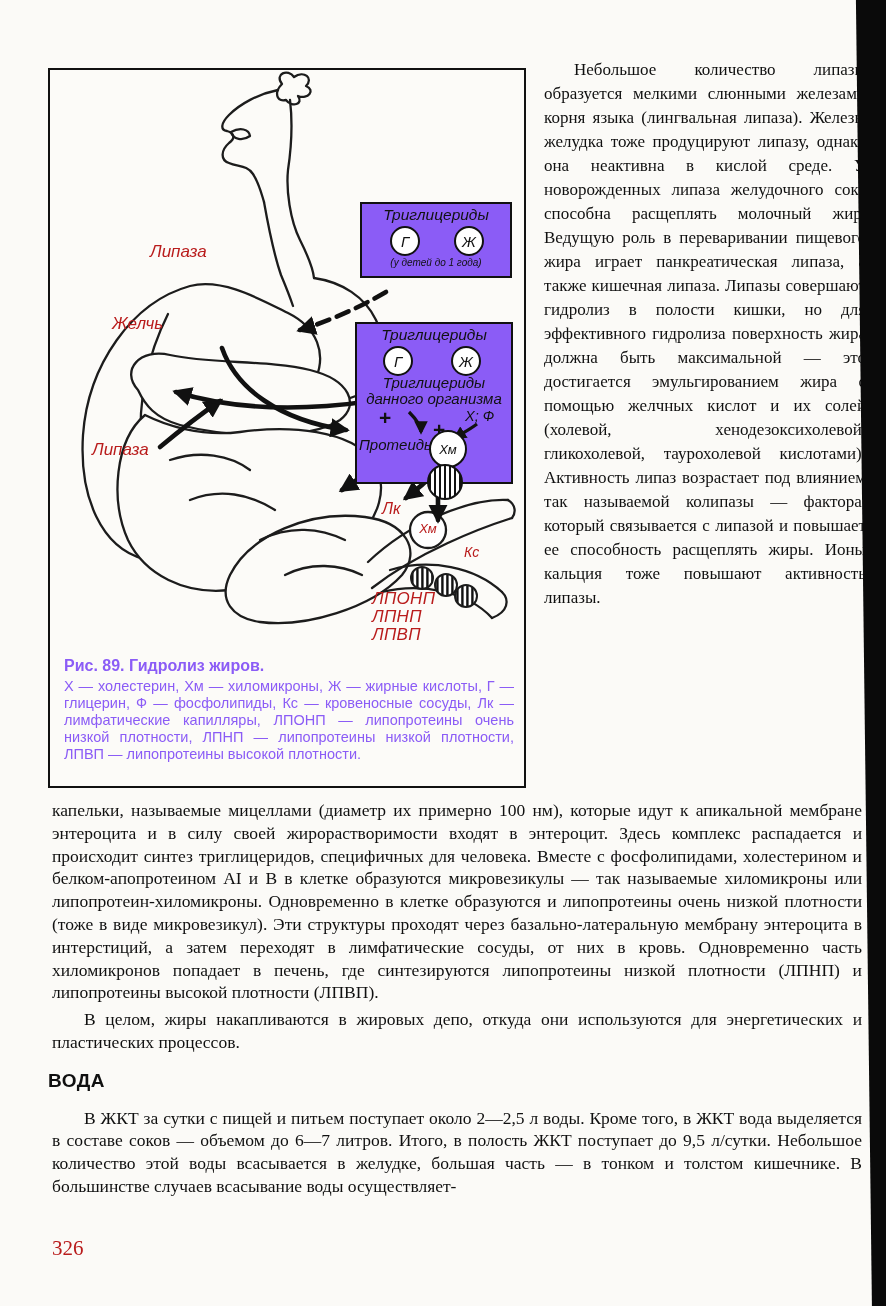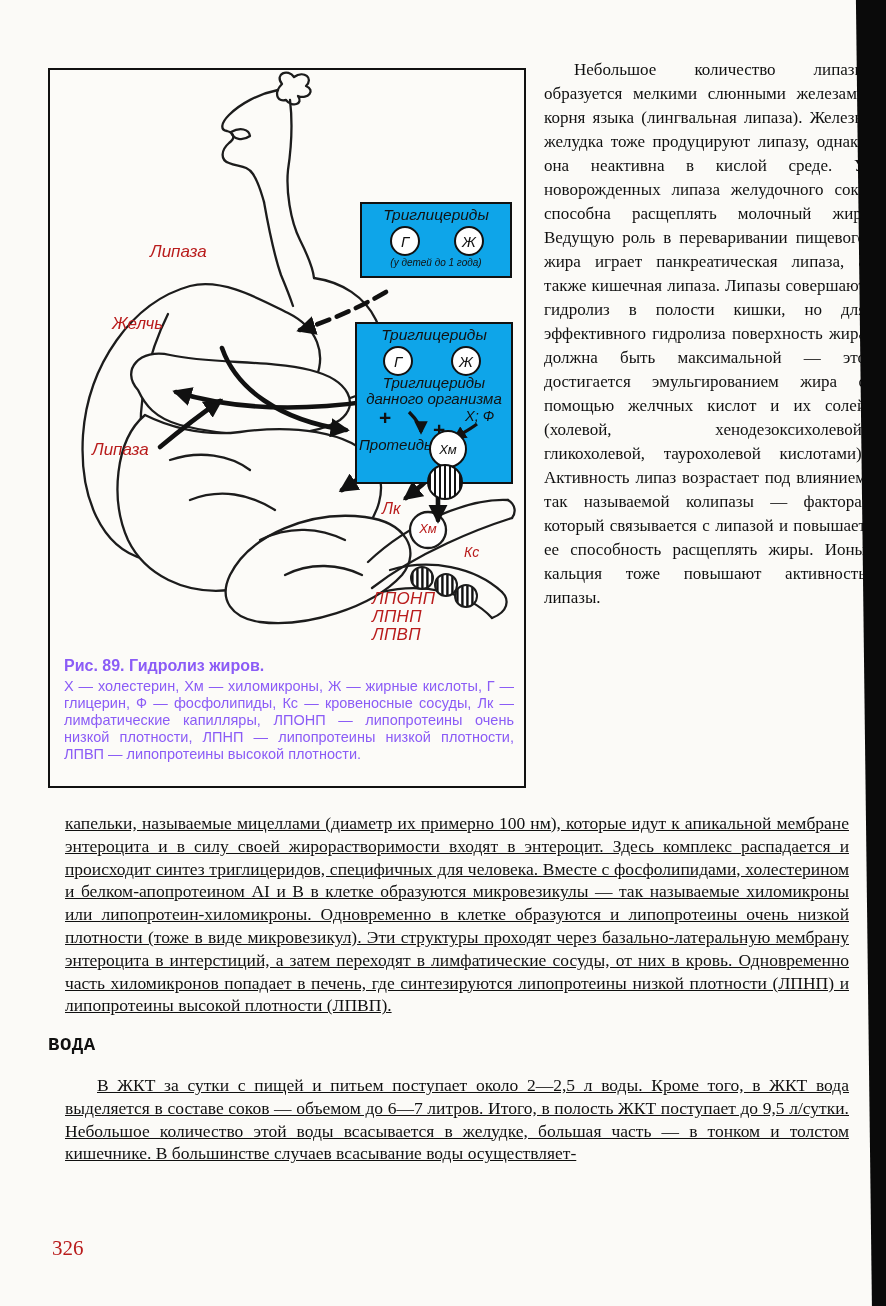--- a/index.html
+++ b/index.html
@@ -29,21 +29,21 @@
   .node-circle{
     position:absolute;border:2.5px solid #111;border-radius:50%;
     background:#fff;display:flex;align-items:center;justify-content:center;
     font-family:"Liberation Sans",sans-serif;font-style:italic;color:#111;
   }
   .hatch-circle{
     position:absolute;border:2px solid #111;border-radius:50%;
     background:repeating-linear-gradient(90deg,#111 0 2px,#fff 2px 5px);
   }
   .tg-box{
-    position:absolute;border:2.5px solid #111;background:#0ea5e9;
+    position:absolute;border:2.5px solid #111;background:#8b5cf6;
     box-sizing:border-box;font-family:"Liberation Sans",sans-serif;
     font-style:italic;color:#111;overflow:visible;text-decoration:underline;
   }
   .tg-title{position:absolute;left:0;right:0;text-align:center;font-size:15.5px;}
   .small-cap{font-size:10px;}
   .plus-sign{position:absolute;font-size:21px;font-style:normal;font-weight:bold;}
   
   .caption{
     position:absolute;left:14px;top:587px;width:450px;
     font-family:"Liberation Sans",sans-serif;color:#8b5cf6;
@@ -53,24 +53,24 @@
   
   .right-col{
     position:absolute;left:544px;top:58px;width:322px;height:742px;
     font-size:17px;line-height:24px;text-align:justify;overflow:hidden;
   }
   .right-col p{margin:0;text-indent:30px;}
   .main-block{
     position:absolute;left:48px;top:795px;width:818px;
     font-size:17.5px;line-height:22.8px;text-align:justify;
   }
-  .main-block p{margin:17px;text-decoration:underline;}
+  .main-block p{margin:4px;}
   .main-block p.indent{text-indent:32px;}
   .water-heading{
-    font-family:Liberation Mono, monospace;font-weight:bold;font-size:19px;
+    font-family:Liberation Sans, sans-serif;font-weight:bold;font-size:19px;
     margin:16px 0 14px 0;letter-spacing:.5px;text-align:left;
   }
   .page-number{
     position:absolute;left:52px;top:1236px;font-size:21px;color:#b91c1c;
   }
 </style>
 </head>
 <body>
 
 <div class="figure-box">
@@ -174,19 +174,20 @@
     <p class="caption-body">Х — холестерин, Хм — хиломикроны, Ж — жирные кислоты, Г — глицерин, Ф — фосфолипиды, Кс — кровеносные сосуды, Лк — лимфатические капилляры, ЛПОНП — липопротеины очень низкой плотности, ЛПНП — липопротеины низкой плотности, ЛПВП — липопротеины высокой плотности.</p>
   </div>
 </div>
 
 <div class="right-col">
   <p>Небольшое количество липазы образуется мелкими слюнными железами корня языка (лингвальная липаза). Железы желудка тоже продуцируют липазу, однако она неактивна в кислой среде. У новорожденных липаза желудочного сока способна расщеплять молочный жир. Ведущую роль в переваривании пищевого жира играет панкреатическая липаза, а также кишечная липаза. Липазы совершают гидролиз в полости кишки, но для эффективного гидролиза поверхность жира должна быть максимальной — это достигается эмульгированием жира с помощью желчных кислот и их солей (холевой, хенодезоксихолевой, гликохолевой, таурохолевой кислотами). Активность липаз возрастает под влиянием так называемой колипазы — фактора, который связывается с липазой и повышает ее способность расщеплять жиры. Ионы кальция тоже повышают активность липазы.</p>
 </div>
 
 <div class="main-block">
   <p>капельки, называемые мицеллами (диаметр их примерно 100 нм), которые идут к апикальной мембране энтероцита и в силу своей жирорастворимости входят в энтероцит. Здесь комплекс распадается и происходит синтез триглицеридов, специфичных для человека. Вместе с фосфолипидами, холестерином и белком-апопротеином AI и В в клетке образуются микровезикулы — так называемые хиломикроны или липопротеин-хиломикроны. Одновременно в клетке образуются и липопротеины очень низкой плотности (тоже в виде микровезикул). Эти структуры проходят через базально-латеральную мембрану энтероцита в интерстиций, а затем переходят в лимфатические сосуды, от них в кровь. Одновременно часть хиломикронов попадает в печень, где синтезируются липопротеины низкой плотности (ЛПНП) и липопротеины высокой плотности (ЛПВП).</p>
+  <p class="indent">В целом, жиры накапливаются в жировых депо, откуда они используются для энергетических и пластических процессов.</p>
   <h2 class="water-heading">ВОДА</h2>
   <p class="indent">В ЖКТ за сутки с пищей и питьем поступает около 2—2,5 л воды. Кроме того, в ЖКТ вода выделяется в составе соков — объемом до 6—7 литров. Итого, в полость ЖКТ поступает до 9,5 л/сутки. Небольшое количество этой воды всасывается в желудке, большая часть — в тонком и толстом кишечнике. В большинстве случаев всасывание воды осуществляет-</p>
 </div>
 
 <div class="page-number">326</div>
 
 <div class="scan-band"></div>
 
 </body></html>

